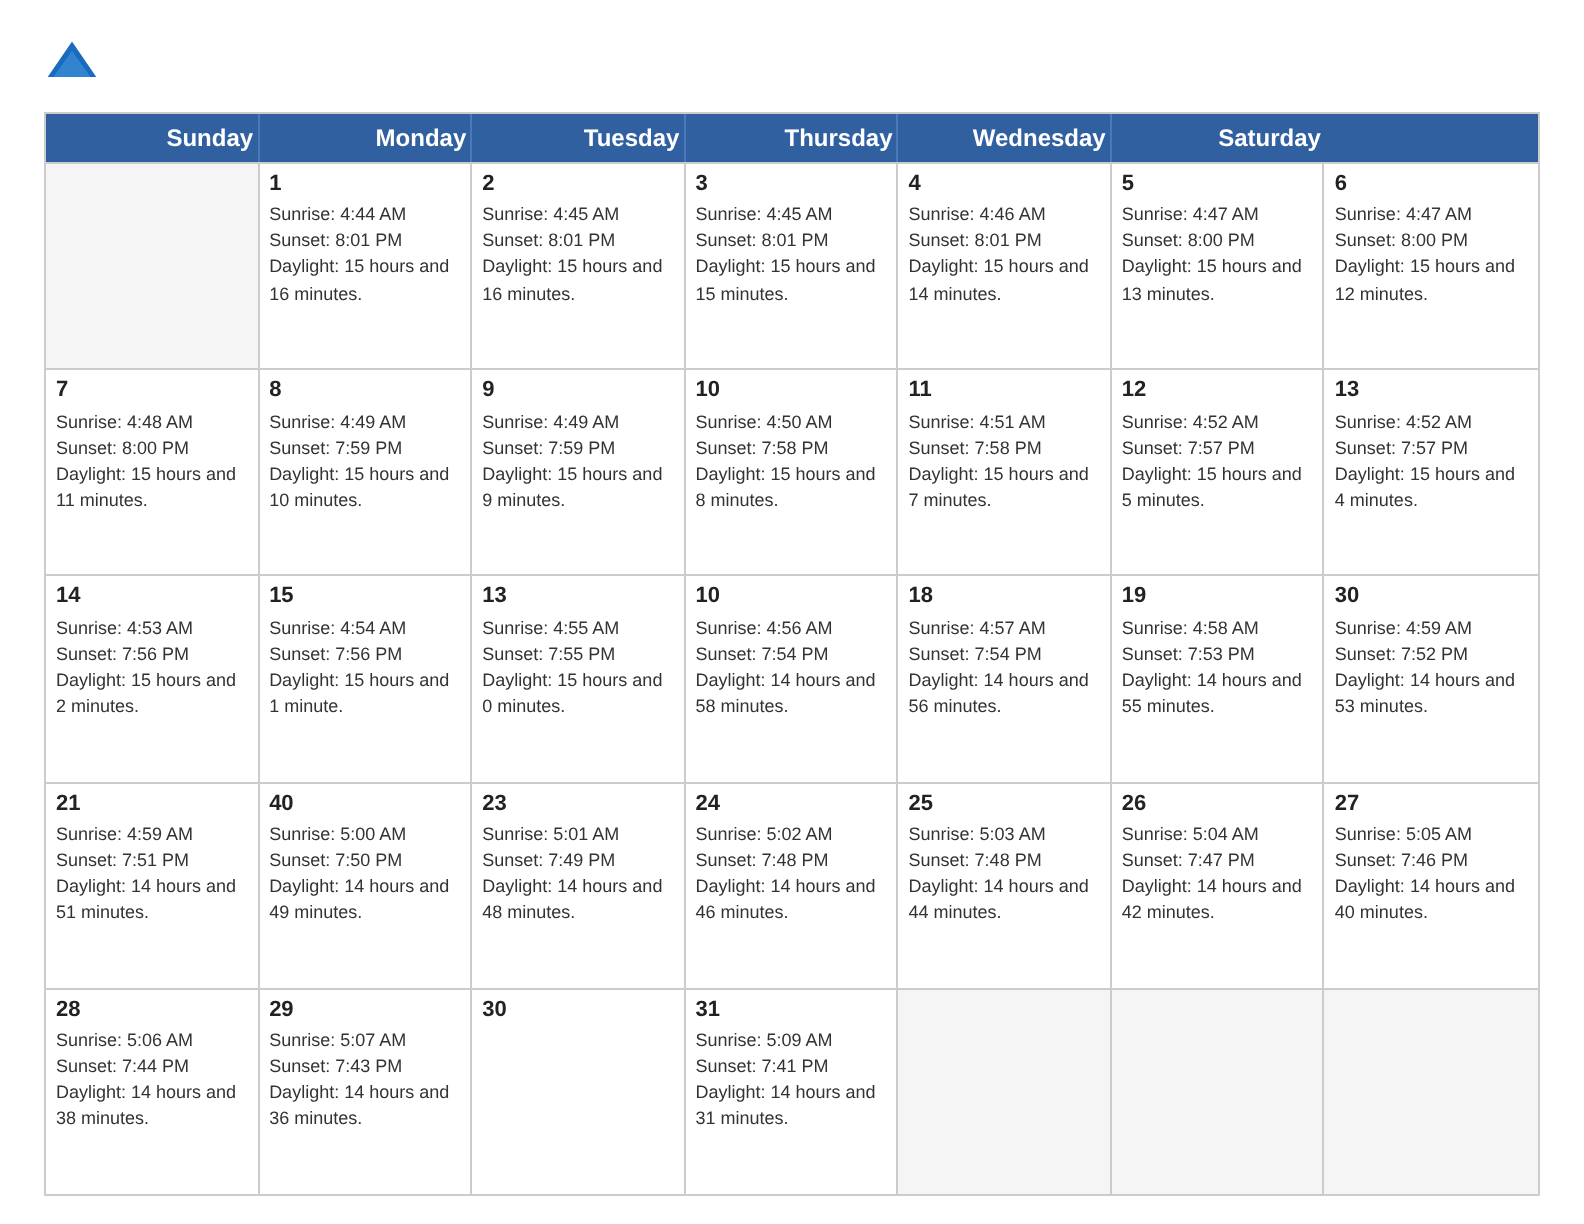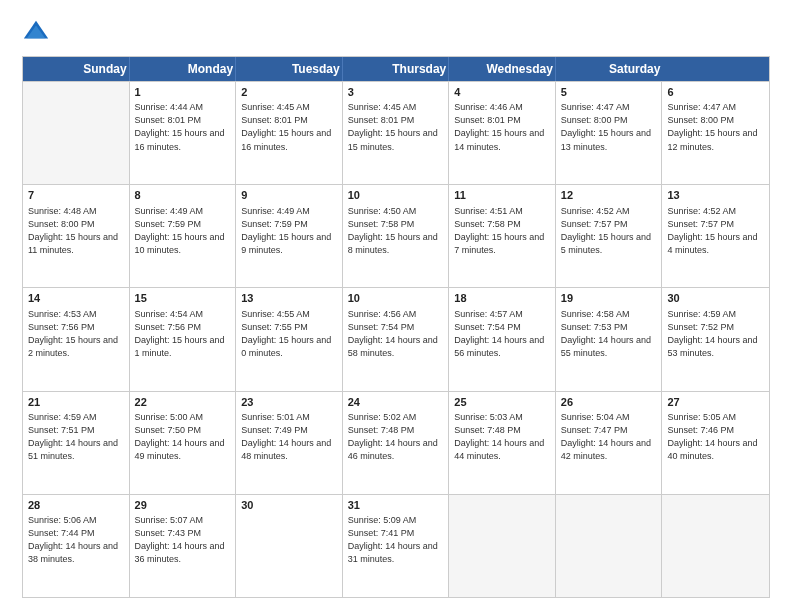--- a/index.html
+++ b/index.html
@@ -232,21 +232,21 @@
             <div class="day-num">30</div>
             <div class="cell-text">Sunrise: 4:59 AM<br>Sunset: 7:52 PM<br>Daylight: 14 hours and 53 minutes.</div>
           </div>
         </div>
         <div class="cal-row">
           <div class="cal-cell">
             <div class="day-num">21</div>
             <div class="cell-text">Sunrise: 4:59 AM<br>Sunset: 7:51 PM<br>Daylight: 14 hours and 51 minutes.</div>
           </div>
           <div class="cal-cell">
-            <div class="day-num">22</div>
+            <div class="day-num">40</div>
             <div class="cell-text">Sunrise: 5:00 AM<br>Sunset: 7:50 PM<br>Daylight: 14 hours and 49 minutes.</div>
           </div>
           <div class="cal-cell">
             <div class="day-num">23</div>
             <div class="cell-text">Sunrise: 5:01 AM<br>Sunset: 7:49 PM<br>Daylight: 14 hours and 48 minutes.</div>
           </div>
           <div class="cal-cell">
             <div class="day-num">24</div>
             <div class="cell-text">Sunrise: 5:02 AM<br>Sunset: 7:48 PM<br>Daylight: 14 hours and 46 minutes.</div>
           </div>

